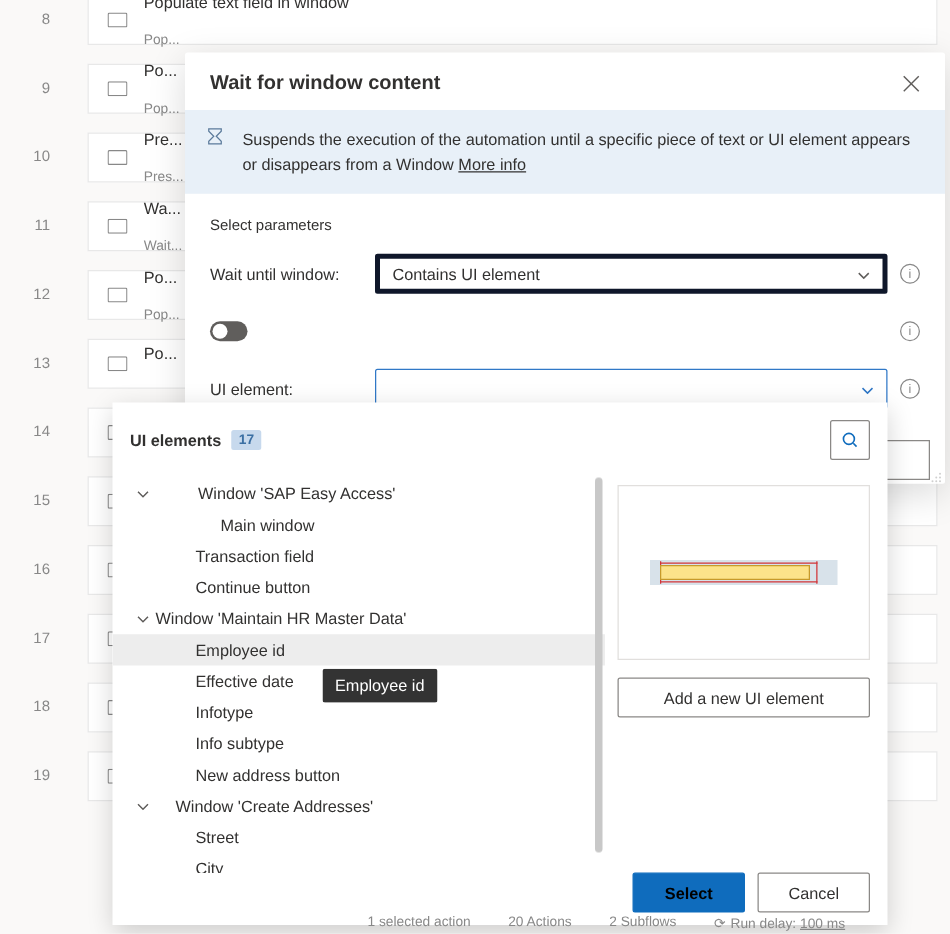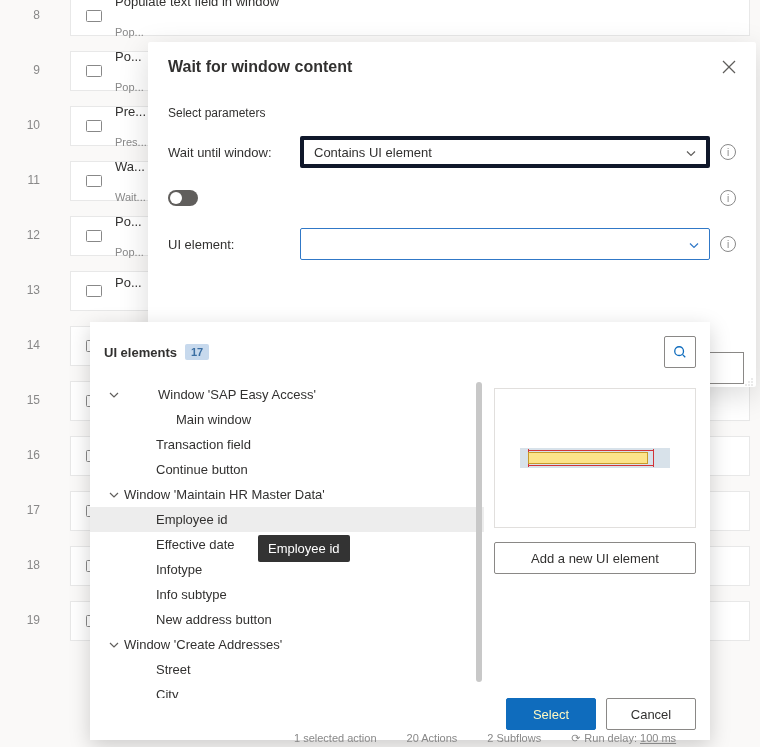--- a/index.html
+++ b/index.html
@@ -318,23 +318,23 @@
   .btn {
     min-width: 90px;
     height: 32px;
     border-radius: 2px;
     font-size: 13px;
     display: flex; align-items: center; justify-content: center;
     cursor: pointer;
   }
   .btn-primary {
     background: #0f6cbd;
-    color: #fef9c3;
+    color: #000000;
     border: 1px solid #0f6cbd;
-    font-weight: 400;
+    font-weight: 700;
   }
   .btn-default {
     background: #fff;
     border: 1px solid #8a8886;
     color: #323130;
   }
   .tooltip {
     position: absolute;
     background: #333;
     color: #fff;
@@ -510,20 +510,28 @@
 
 <div class="modal">
   <div class="modal-header">
     <h2>Wait for window content</h2>
     <div class="close-x">
       <svg viewBox="0 0 14 14">
           <line x1="1" y1="1" x2="13" y2="13" stroke="#605e5c" stroke-width="1.2"></line>
           <line x1="13" y1="1" x2="1" y2="13" stroke="#605e5c" stroke-width="1.2"></line>
         </svg>
     </div>
+  </div>
+  <div class="info-banner">
+    <span class="hg">
+      <svg viewBox="0 0 16 16" width="16" height="16">
+          <path d="M3 1h10v2l-4 4 4 4v2H3v-2l4-4-4-4z" fill="none" stroke="#5b7a9b" stroke-width="1"></path>
+        </svg>
+    </span>
+    <span>Suspends the execution of the automation until a specific piece of text or UI element appears or disappears from a Window </span><a>More info</a>
   </div>
   <div class="params">
     <h3>Select parameters</h3>
 
     <div class="param-row">
       <div class="param-label">Wait until window:</div>
       <div class="param-control">
         <div class="select-box">
           <span>Contains UI element</span>
           <span class="chev"><svg width="10" height="6" viewBox="0 0 10 6">
@@ -627,21 +635,21 @@
           <span>Infotype</span>
         </div>
         <div class="tree-item" style="padding-left: 50px;">
           <span class="toggle-ic"></span>
           <span>Info subtype</span>
         </div>
         <div class="tree-item" style="padding-left: 50px;">
           <span class="toggle-ic"></span>
           <span>New address button</span>
         </div>
-        <div class="tree-item" style="padding-left: 18px;">
+        <div class="tree-item" style="padding-left: 18px; gap: 16px;">
           <span class="toggle-ic">
             <svg width="10" height="6" viewBox="0 0 10 6">
               <path d="M1 1l4 4 4-4" stroke="#605e5c" stroke-width="1.2" fill="none"></path>
             </svg>
           </span>
           <span>Window 'Create Addresses'</span>
         </div>
         <div class="tree-item" style="padding-left: 50px;">
           <span class="toggle-ic"></span>
           <span>Street</span>

